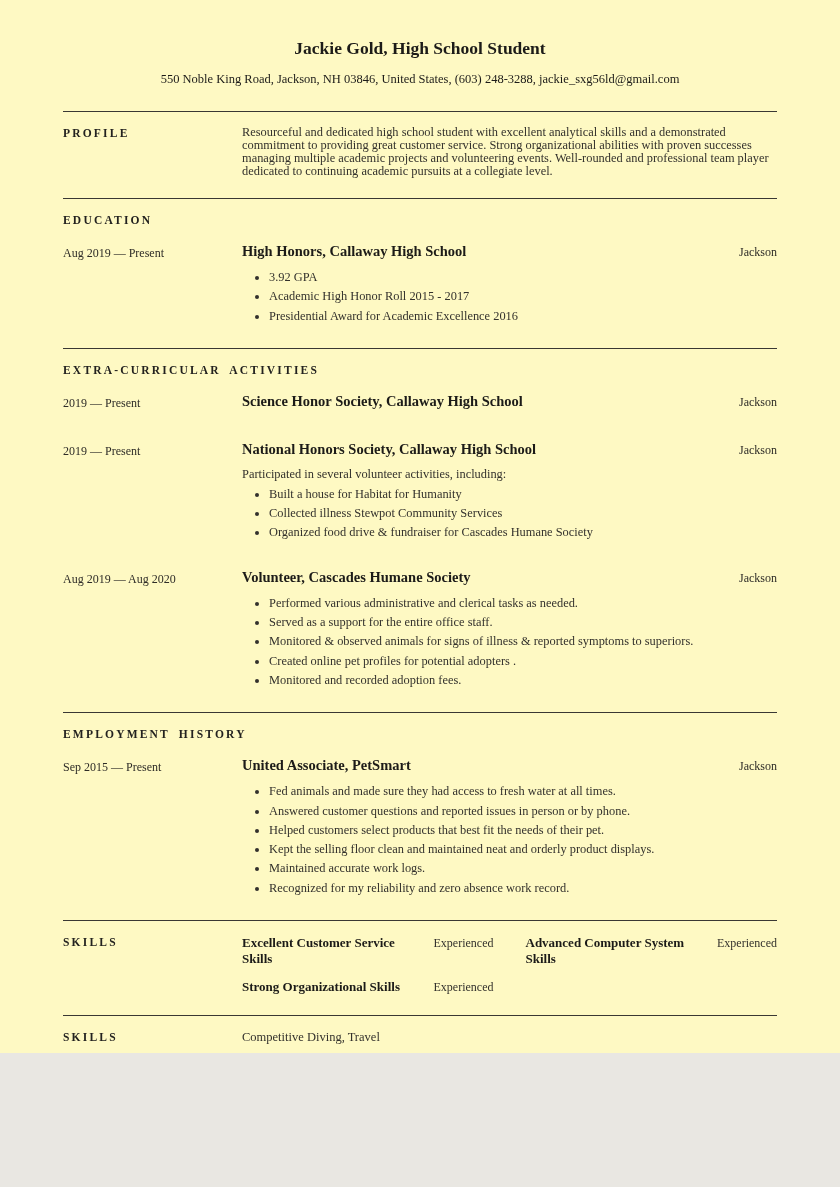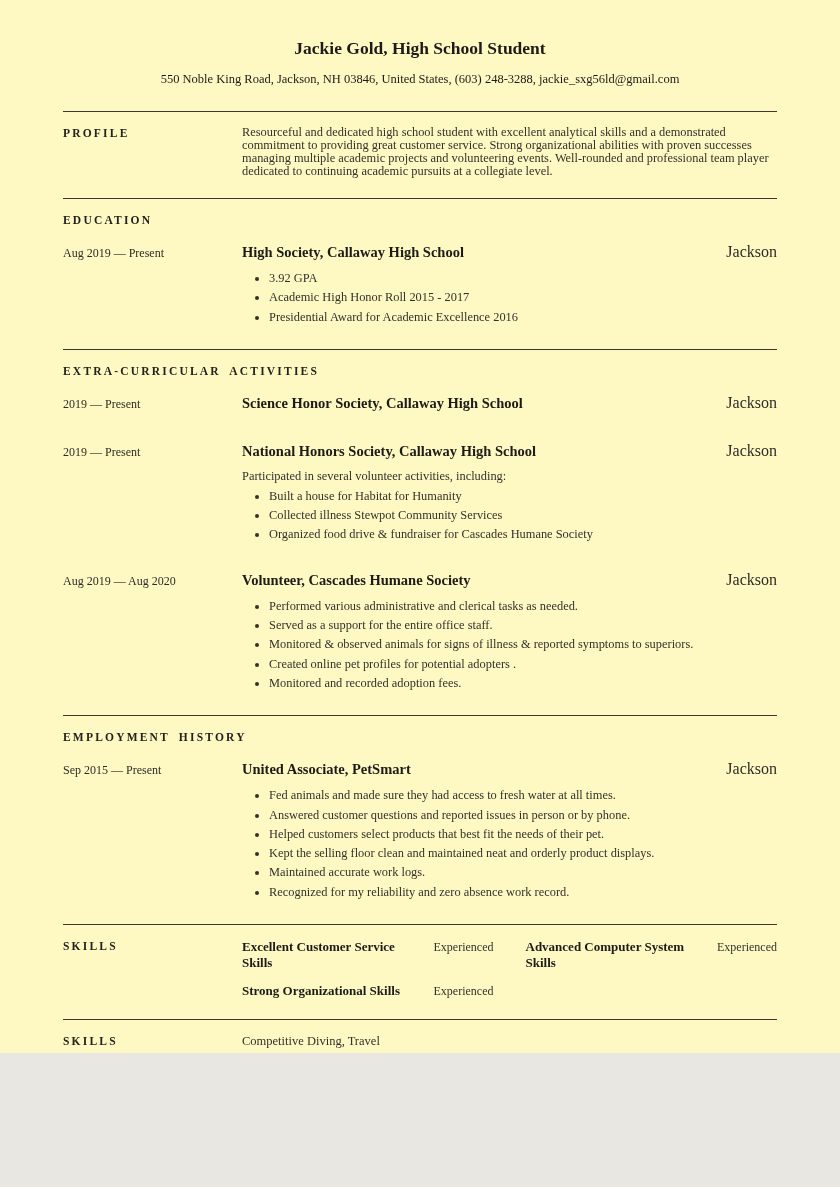--- a/index.html
+++ b/index.html
@@ -20,21 +20,21 @@
     color: #23221f; padding-top: 3px; font-weight: 700;
   }
   .section.stacked .label { margin-bottom: 17px; }
 
   .entry { display: grid; grid-template-columns: 179px 1fr; margin-bottom: 24px; }
   .entry:last-child { margin-bottom: 0; }
   .entry.solo { margin-bottom: 30px; }
   .date { font-size: 12px; padding-top: 3px; color: #2e2c27; }
   .entry-head { display: flex; justify-content: space-between; align-items: baseline; }
   .entry-title { font-size: 14.5px; font-weight: 700; color: #1c1b18; }
-  .entry-loc { font-size: 16px; color: #2e2c27; white-space: nowrap; }
+  .entry-loc { font-size: 12px; color: #2e2c27; white-space: nowrap; }
 
   .profile-text { font-size: 12.4px; line-height: 13px; padding-top: 2px; color: #33312c; }
   .intro { margin-top: 9px; font-size: 12.4px; color: #33312c; }
   ul.bullets { margin-top: 10px; padding-left: 27px; font-size: 12.4px; line-height: 15.8px; color: #33312c; }
   ul.bullets.tight { margin-top: 5px; }
   ul.bullets li { margin-bottom: 3.5px; }
 
   .skills-grid { display: grid; grid-template-columns: 1fr 1fr; column-gap: 32px; row-gap: 13px; padding-top: 2px; }
   .skill { display: flex; justify-content: space-between; align-items: flex-start; }
   .skill-name { font-size: 13px; font-weight: 700; max-width: 185px; color: #1c1b18; line-height: 15.5px; }
@@ -58,21 +58,21 @@
     <div class="label">PROFILE</div>
     <div class="profile-text">Resourceful and dedicated high school student with excellent analytical skills and a demonstrated commitment to providing great customer service. Strong organizational abilities with proven successes managing multiple academic projects and volunteering events. Well-rounded and professional team player dedicated to continuing academic pursuits at a collegiate level.</div>
   </div>
 
   <div class="section stacked">
     <div class="label">EDUCATION</div>
     <div class="entry">
       <div class="date">Aug 2019 — Present</div>
       <div class="entry-body">
         <div class="entry-head">
-          <span class="entry-title">High Society, Callaway High School</span>
+          <span class="entry-title">High Honors, Callaway High School</span>
           <span class="entry-loc">Jackson</span>
         </div>
         <ul class="bullets">
           <li>3.92 GPA</li>
           <li>Academic High Honor Roll 2015 - 2017</li>
           <li>Presidential Award for Academic Excellence 2016</li>
         </ul>
       </div>
     </div>
   </div>

